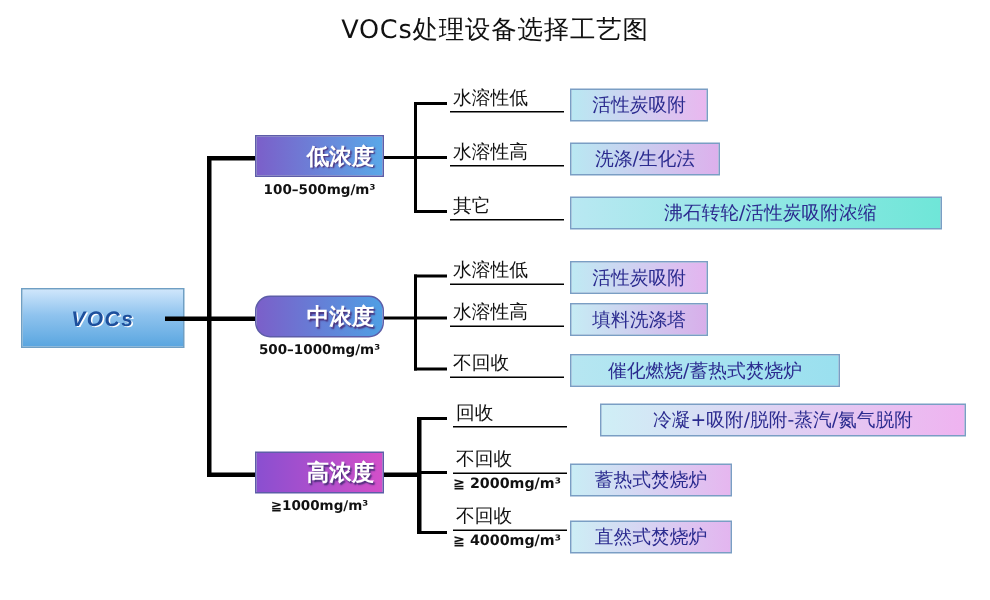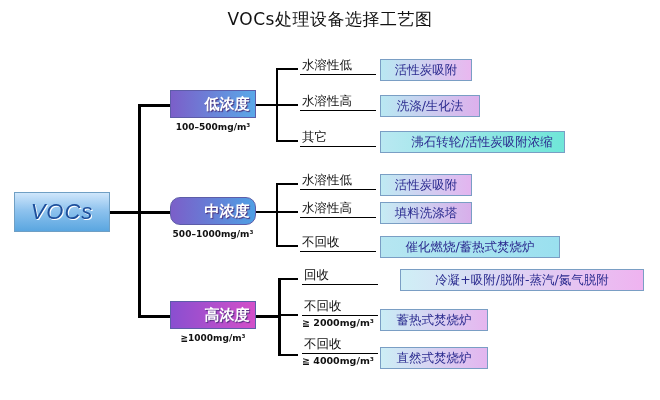--- a/index.html
+++ b/index.html
@@ -39,27 +39,27 @@
     display: flex;
     align-items: center;
     justify-content: center;
     white-space: nowrap;
   }
 
   
   .root {
     left: 14px;
     top: 192px;
-    width: 96px;
+    width: 109px;
     height: 40px;
     background: linear-gradient(to bottom, #cfe6fb 0%, #8fc3ee 45%, #5aa6e0 100%);
     border: 1px solid #6f9fc4;
     color: #1d4f9c;
-    font-size: 22px;
-    font-weight: normal;
+    font-size: 14px;
+    font-weight: bold;
     font-style: italic;
     font-family: "Liberation Sans", sans-serif;
     letter-spacing: 1px;
     text-shadow: 1px 1px 0 #ffffff;
   }
 
   
   .conc {
     width: 86px;
     height: 28px;
@@ -153,21 +153,21 @@
   <div class="node cond" style="left:300px; top:56px; width:76px; height:18px;">水溶性低</div>
   <div class="underline" style="left:300px; top:74px; width:76px;"></div>
   <div class="node leaf c1" style="left:380px; top:59px; width:92px;">活性炭吸附</div>
 
   <div class="node cond" style="left:300px; top:92px; width:76px; height:18px;">水溶性高</div>
   <div class="underline" style="left:300px; top:110px; width:76px;"></div>
   <div class="node cond" style="left:300px; top:128px; width:76px; height:18px;">其它</div>
 
   <div class="node leaf c2" style="left:380px; top:95px; width:100px;">洗涤/生化法</div>
   <div class="underline" style="left:300px; top:146px; width:76px;"></div>
-  <div class="node leaf c3" style="left:380px; top:131px; width:185px;padding-left:25px;">沸石转轮/活性炭吸附浓缩</div>
+  <div class="node leaf c3" style="left:380px; top:131px; width:248px;padding-left:25px;">沸石转轮/活性炭吸附浓缩</div>
 
   <div class="line" style="left:138px; top:211px; width:32px; height:3px;"></div>
   <div class="node conc mid" style="left:170px; top:197px;">中浓度</div>
   <div class="conc-sub" style="left:162px; top:229px; width:102px; text-align:center;">500–1000mg/m³</div>
 
   <div class="line" style="left:256px; top:211px; width:22px; height:2px;"></div>
   <div class="line" style="left:276px; top:183px; width:2px; height:64px;"></div>
 
   <div class="line" style="left:276px; top:183px; width:22px; height:2px;"></div>
   <div class="line" style="left:276px; top:211px; width:22px; height:2px;"></div>

